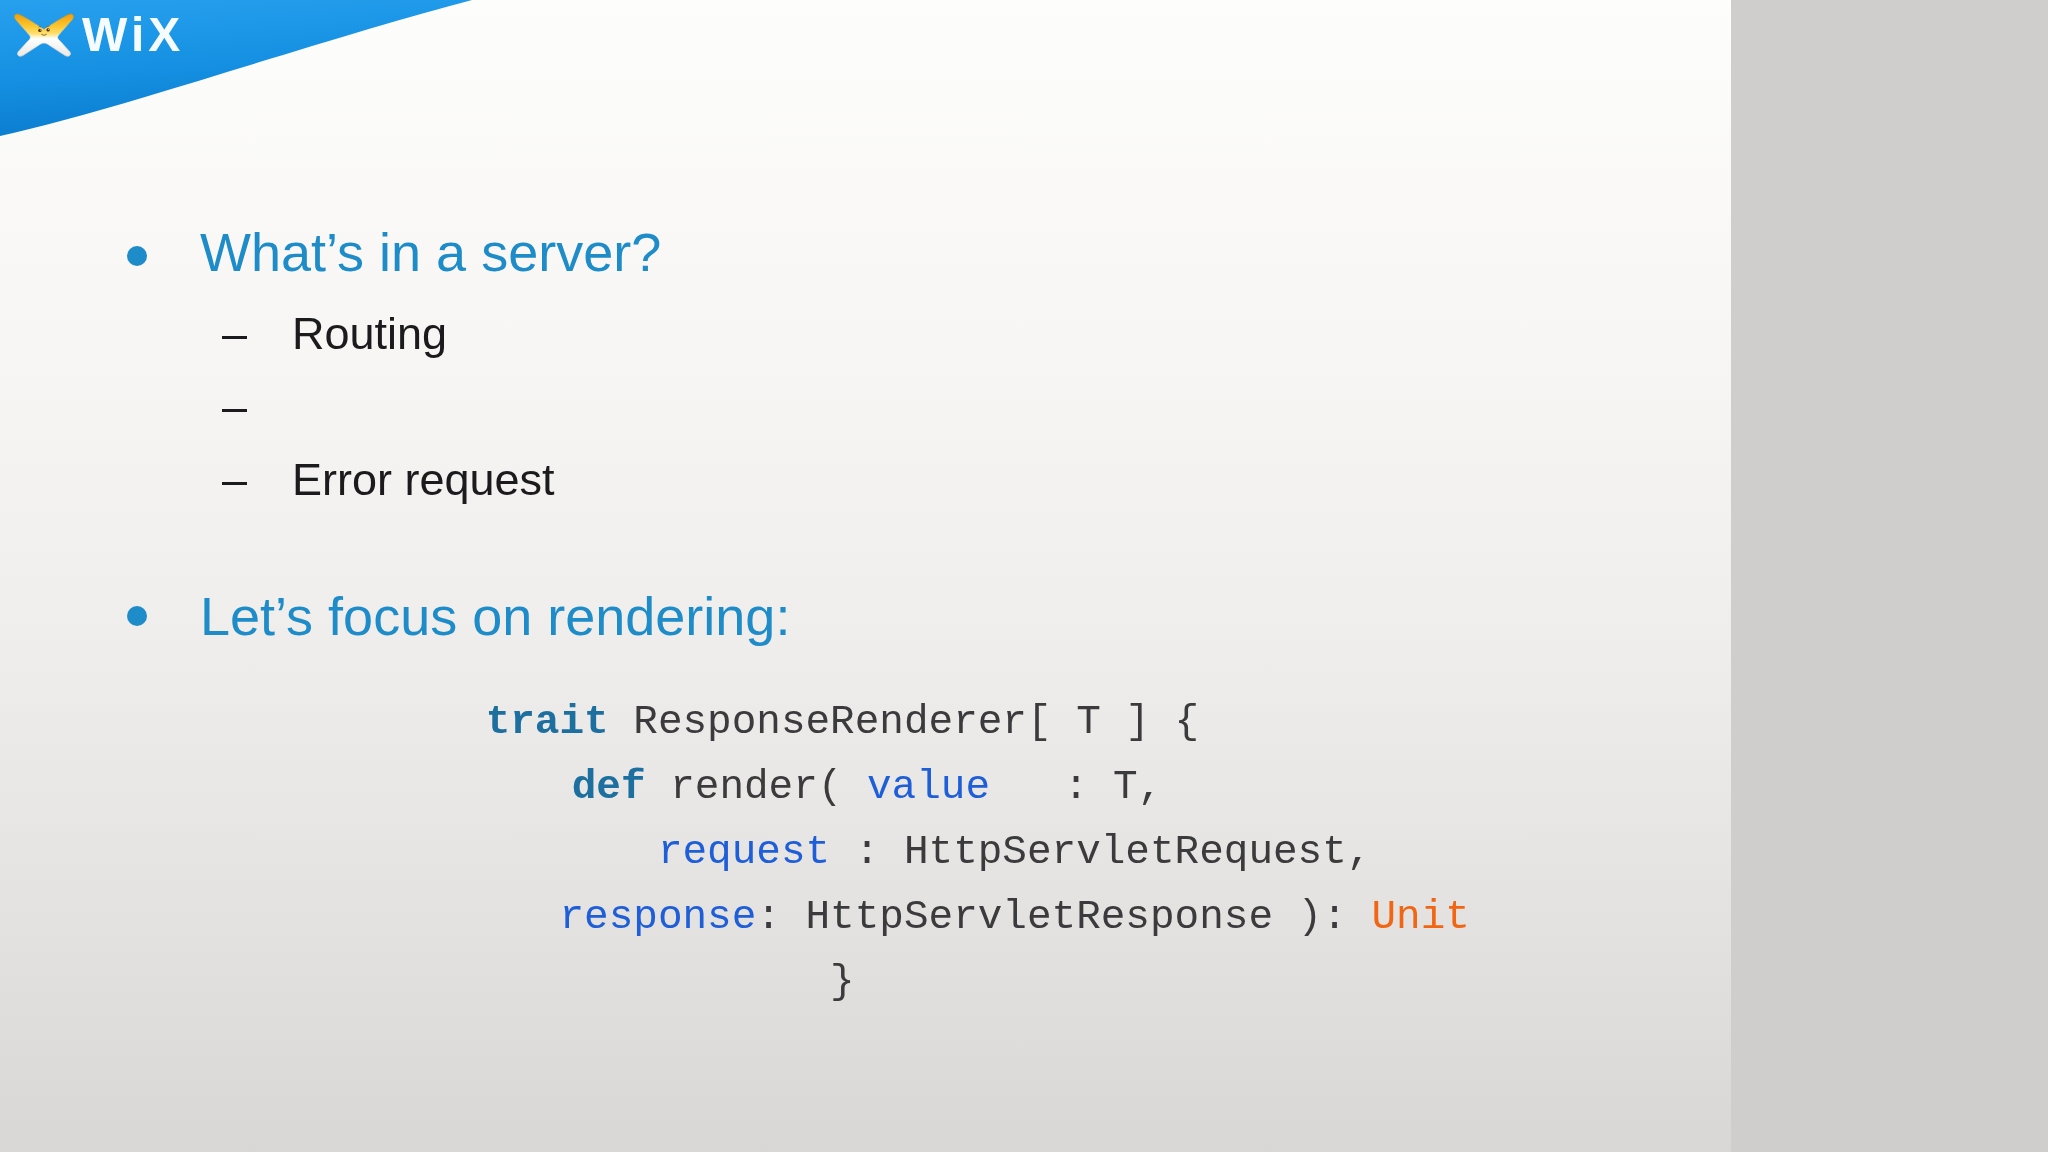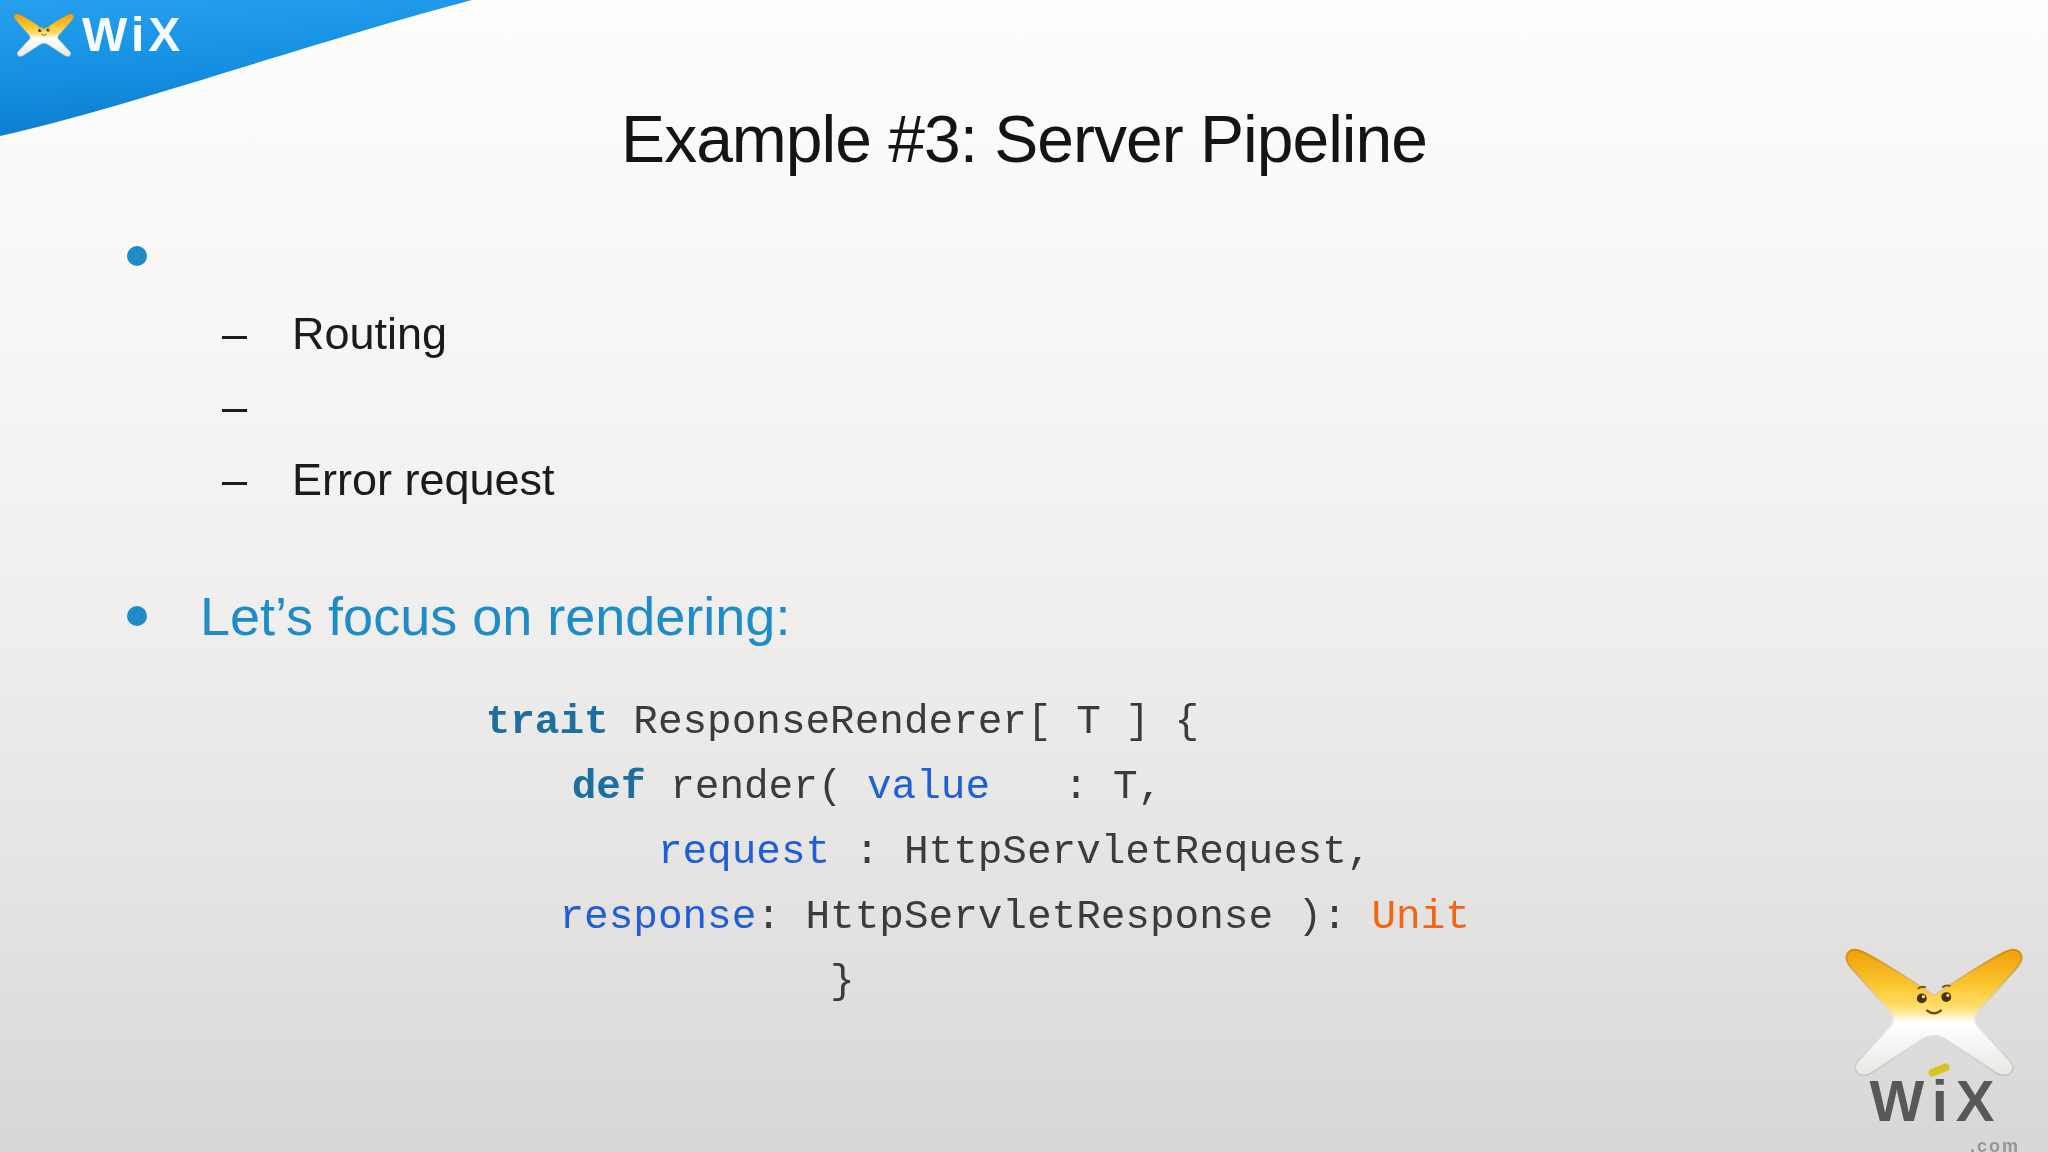--- a/index.html
+++ b/index.html
@@ -1,18 +1,18 @@
 <!DOCTYPE html>
 <html><head>
 <meta charset="utf-8">
 <style>
   html,body{margin:0;padding:0;background:#cfcecd;}
   .slide{
     position:relative;
-    width:2048px;height:1152px;
+    width:1731px;height:1152px;
     overflow:hidden;
     font-family:"Liberation Sans",sans-serif;
     background:linear-gradient(180deg,#fdfdfc 0%,#f7f6f5 30%,#efeeec 55%,#e3e2e0 80%,#d8d7d5 100%);
   }
   
   .ribbon{position:absolute;left:0;top:0;width:520px;height:150px;}
   .logo-tl{position:absolute;left:12px;top:4px;display:flex;align-items:center;gap:6px;}
   .logo-tl .mascot-small{width:64px;height:62px;}
   .logo-tl .word{
     color:rgba(255,255,255,.96);
@@ -125,23 +125,23 @@
     <path d="M0,0 L472,0 C380,24 255,64 145,97 C88,114 40,127 0,136 Z" fill="url(#ribbonGrad)"></path>
   </svg>
 
   <div class="logo-tl">
     <svg class="mascot-small" viewBox="0 0 140 100">
       <use href="#wixMascot"></use>
     </svg>
     <span class="word">WiX</span>
   </div>
 
-  <h1 class="title">Example #3: Server Pipeline</h1>
 
   <span class="dot dot1"></span>
+  <div class="heading h1">What’s in a server?</div>
   <ul class="subs">
       <li><span class="dash">–</span><span>Routing</span></li>
       <li><span class="dash">–</span></li>
       <li><span class="dash">–</span><span>Error request</span></li>
     </ul>
 
   <span class="dot dot2"></span>
   <div class="heading h2">Let’s focus on rendering:</div>
 
   <div class="code"><div><span class="tok-keyword">trait</span><span class="tok-plain"> ResponseRenderer[ T ] {</span></div><div><span class="tok-plain">  </span><span class="tok-keyword">def</span><span class="tok-plain"> render( </span><span class="tok-param">value</span><span class="tok-plain">   : T,</span></div><div><span class="tok-plain">              </span><span class="tok-param">request</span><span class="tok-plain"> : HttpServletRequest,</span></div><div><span class="tok-plain">              </span><span class="tok-param">response</span><span class="tok-plain">: HttpServletResponse ): </span><span class="tok-type">Unit</span></div><div><span class="tok-plain">}</span></div></div>

